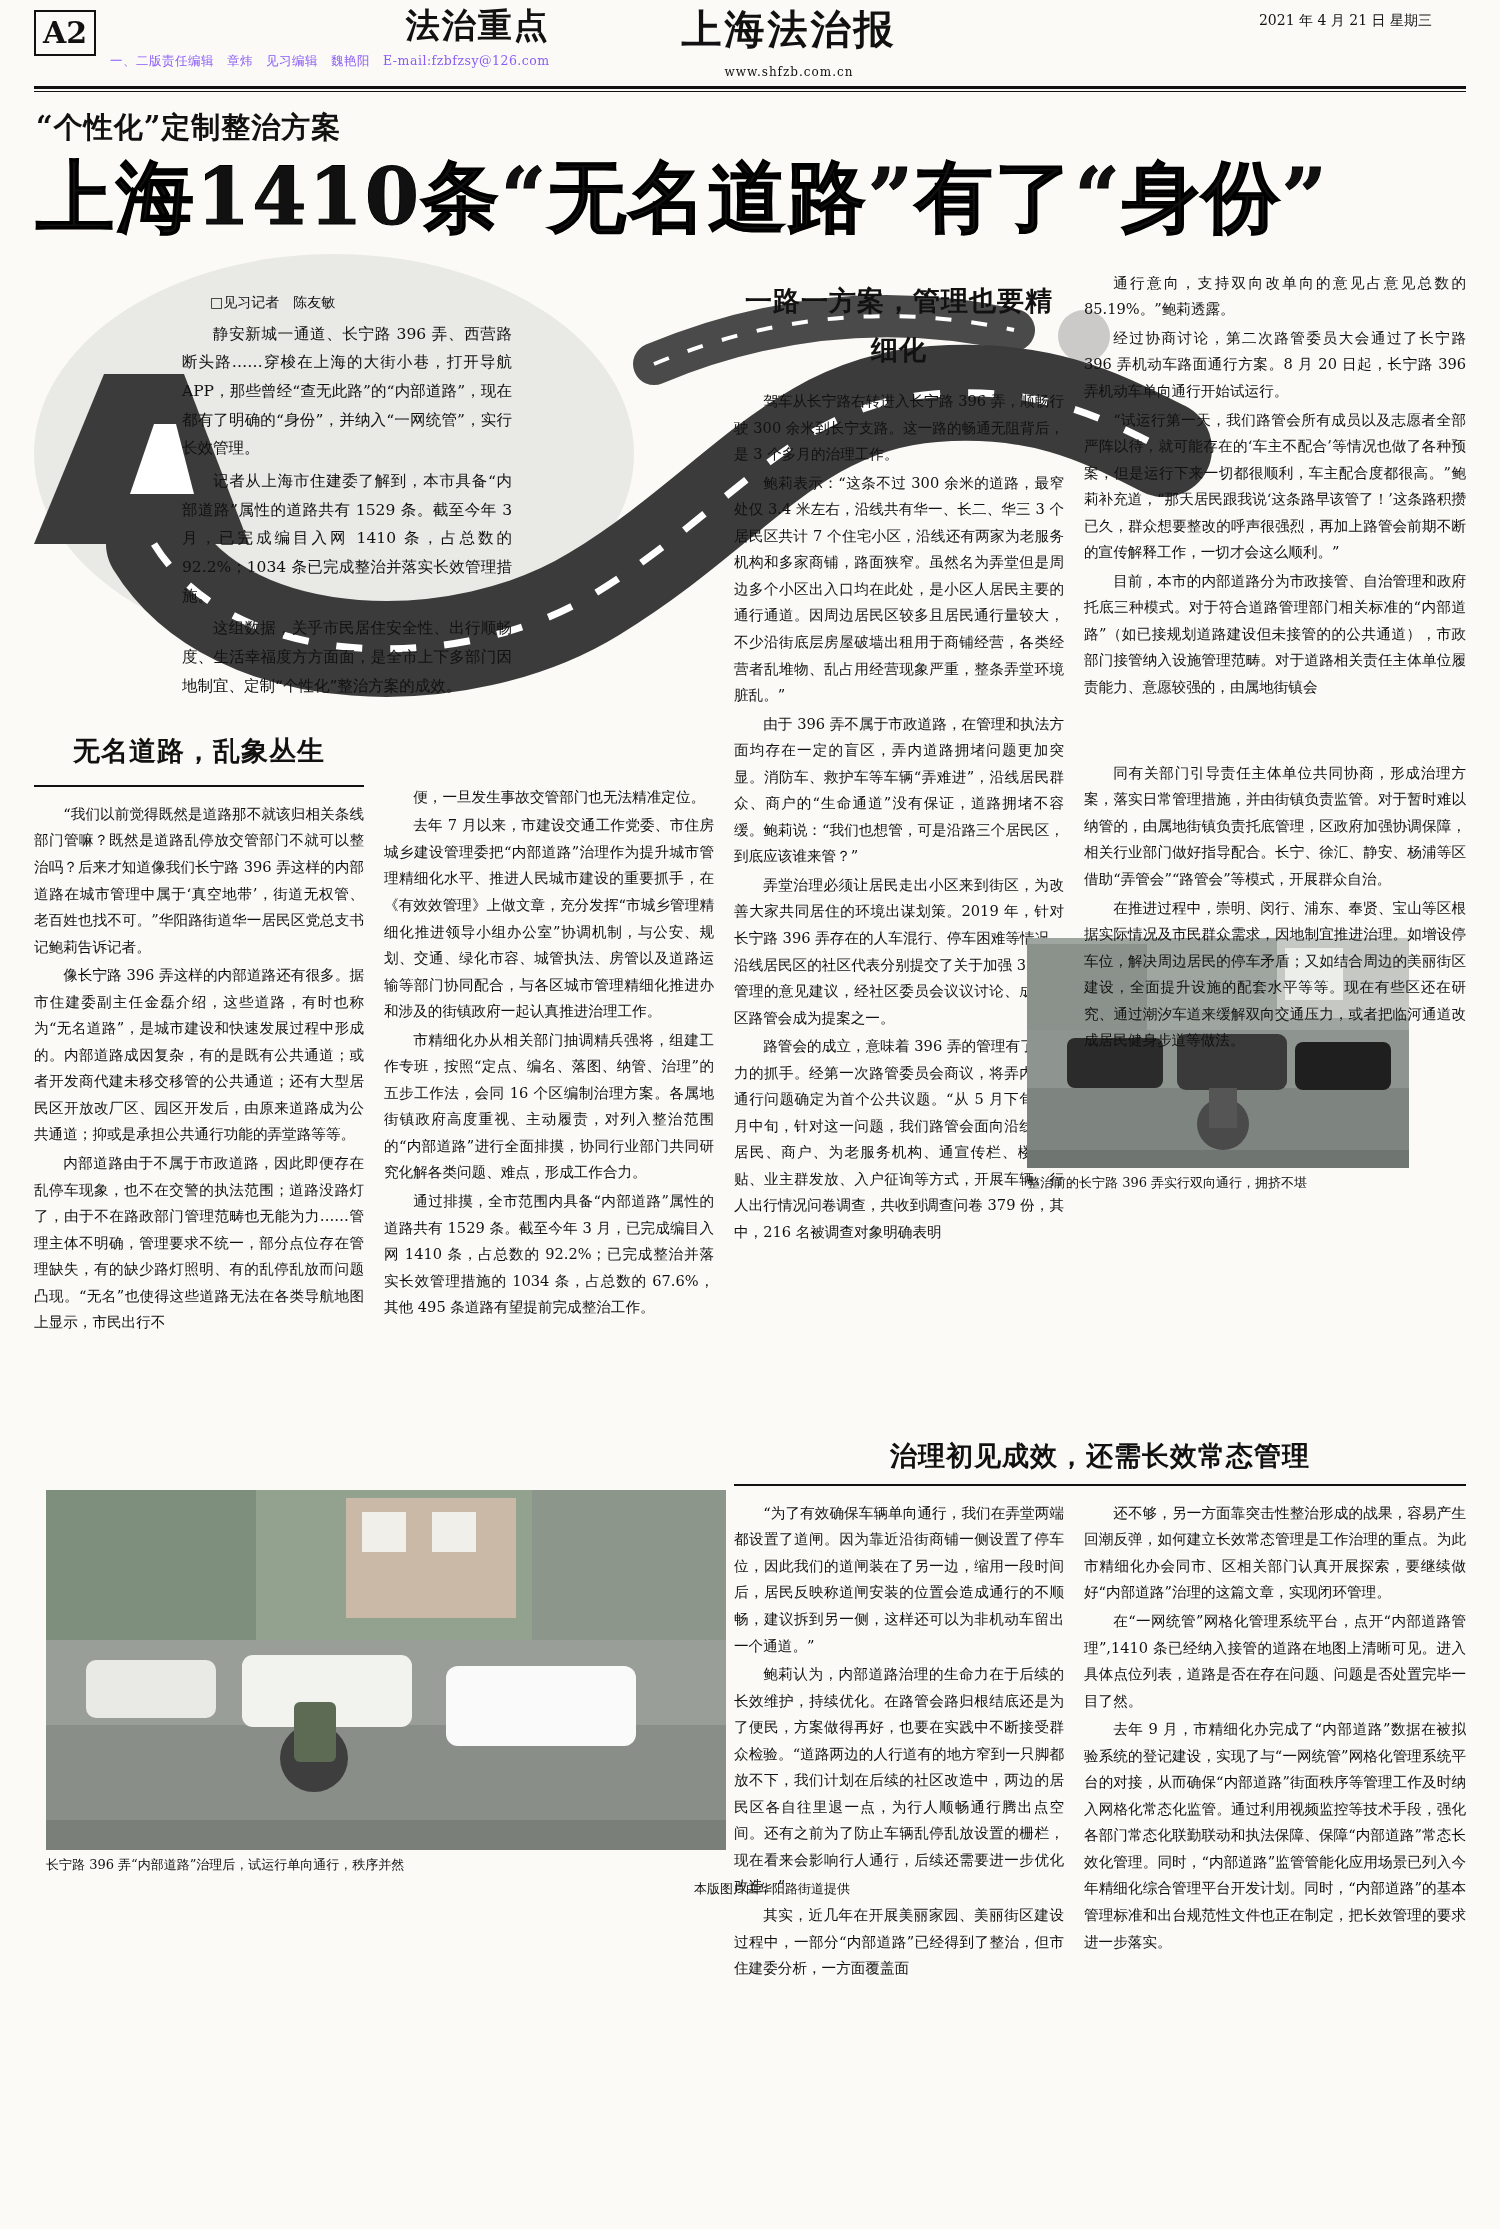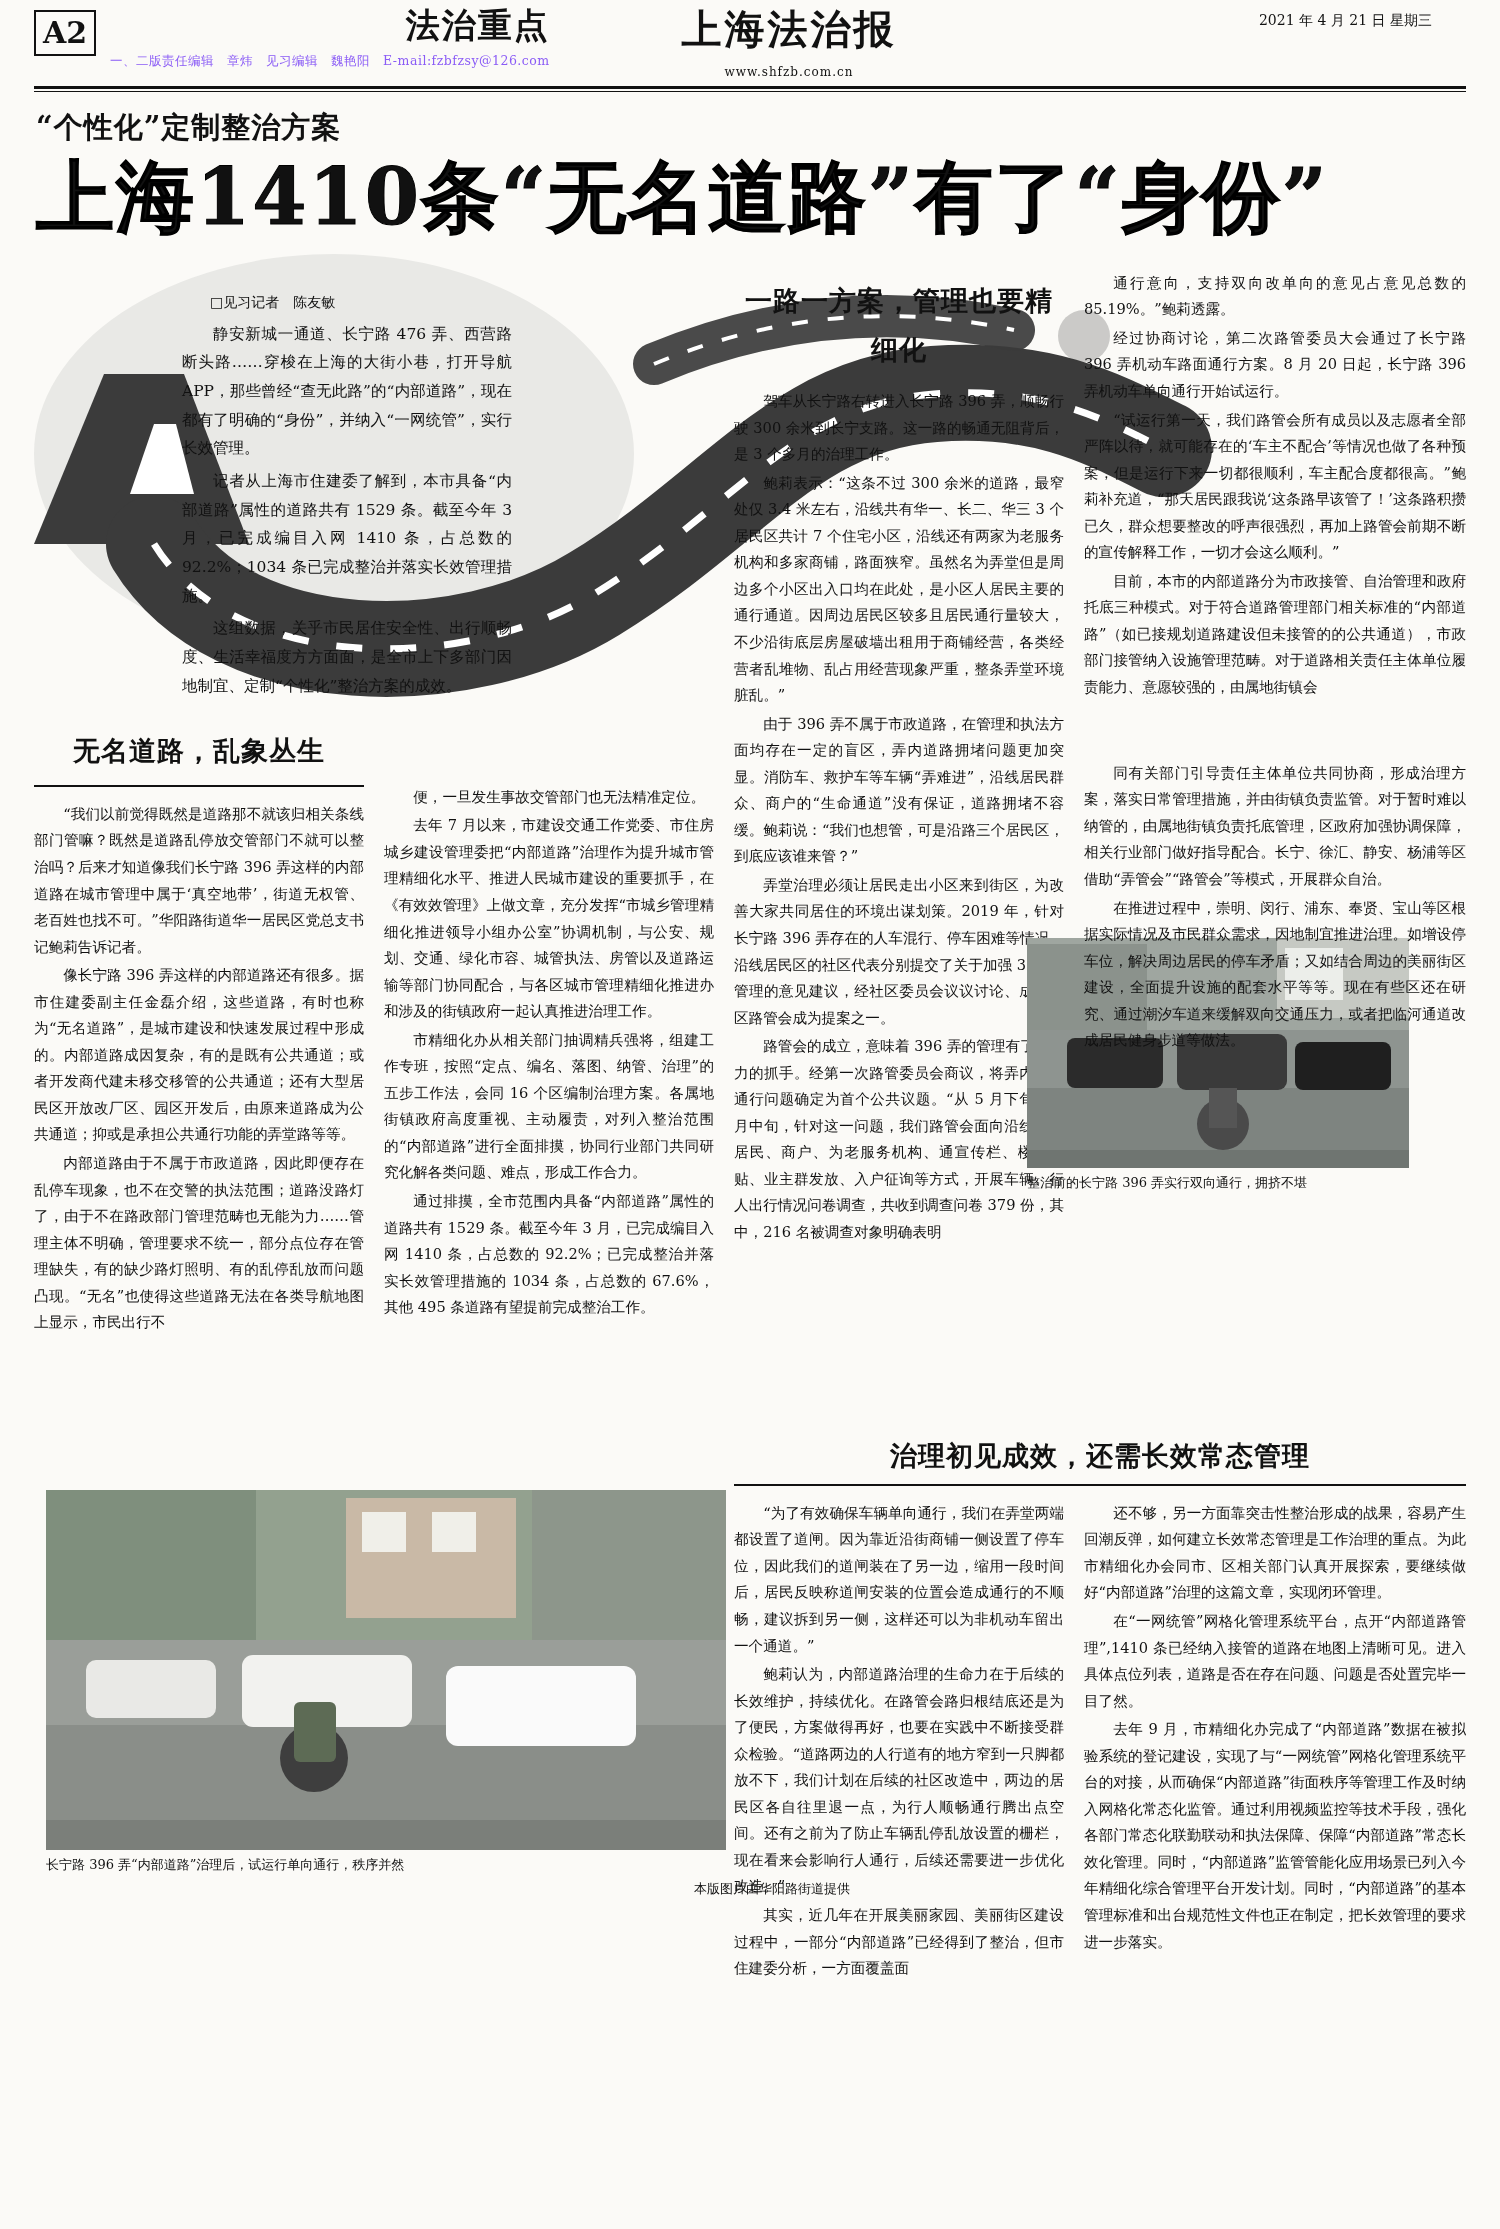--- a/index.html
+++ b/index.html
@@ -99,21 +99,21 @@
       <path d="M0 300 L70 130 L150 130 L215 300 Z" fill="#3b3b3b"></path>
       <path d="M96 250 L120 180 L142 180 L160 250 Z" fill="#fff"></path>
       <path d="M120 300 C 200 430, 430 430, 560 350 C 700 265, 760 160, 900 150 C 1010 142, 1070 175, 1130 205" stroke="#3b3b3b" stroke-width="96" fill="none" stroke-linecap="round"></path>
       <path d="M120 300 C 200 430, 430 430, 560 350 C 700 265, 760 160, 900 150 C 1010 142, 1070 175, 1130 205" stroke="#ffffff" stroke-width="7" fill="none" stroke-dasharray="26 28" stroke-linecap="butt"></path>
       <path d="M620 120 C 740 70, 860 60, 980 86" stroke="#3b3b3b" stroke-width="42" fill="none" stroke-linecap="round" opacity="0.92"></path>
       <path d="M620 120 C 740 70, 860 60, 980 86" stroke="#ffffff" stroke-width="4" fill="none" stroke-dasharray="16 20"></path>
       <circle cx="1050" cy="92" r="26" fill="#3b3b3b" opacity="0.25"></circle>
     </svg>
     <div class="lede">
       <p class="byline">□见习记者　陈友敏</p>
-      <p>静安新城一通道、长宁路 476 弄、西营路断头路……穿梭在上海的大街小巷，打开导航 APP，那些曾经“查无此路”的“内部道路”，现在都有了明确的“身份”，并纳入“一网统管”，实行长效管理。</p>
+      <p>静安新城一通道、长宁路 396 弄、西营路断头路……穿梭在上海的大街小巷，打开导航 APP，那些曾经“查无此路”的“内部道路”，现在都有了明确的“身份”，并纳入“一网统管”，实行长效管理。</p>
       <p>记者从上海市住建委了解到，本市具备“内部道路”属性的道路共有 1529 条。截至今年 3 月，已完成编目入网 1410 条，占总数的 92.2%；1034 条已完成整治并落实长效管理措施。</p>
       <p>这组数据，关乎市民居住安全性、出行顺畅度、生活幸福度方方面面，是全市上下多部门因地制宜、定制“个性化”整治方案的成效。</p>
     </div>
   </div>
 
   <div class="cols" style="height:1560px;">
 
     <div class="col c1">
       <div class="secthead line">无名道路，乱象丛生</div>
       <p>“我们以前觉得既然是道路那不就该归相关条线部门管嘛？既然是道路乱停放交管部门不就可以整治吗？后来才知道像我们长宁路 396 弄这样的内部道路在城市管理中属于‘真空地带’，街道无权管、老百姓也找不可。”华阳路街道华一居民区党总支书记鲍莉告诉记者。</p>

